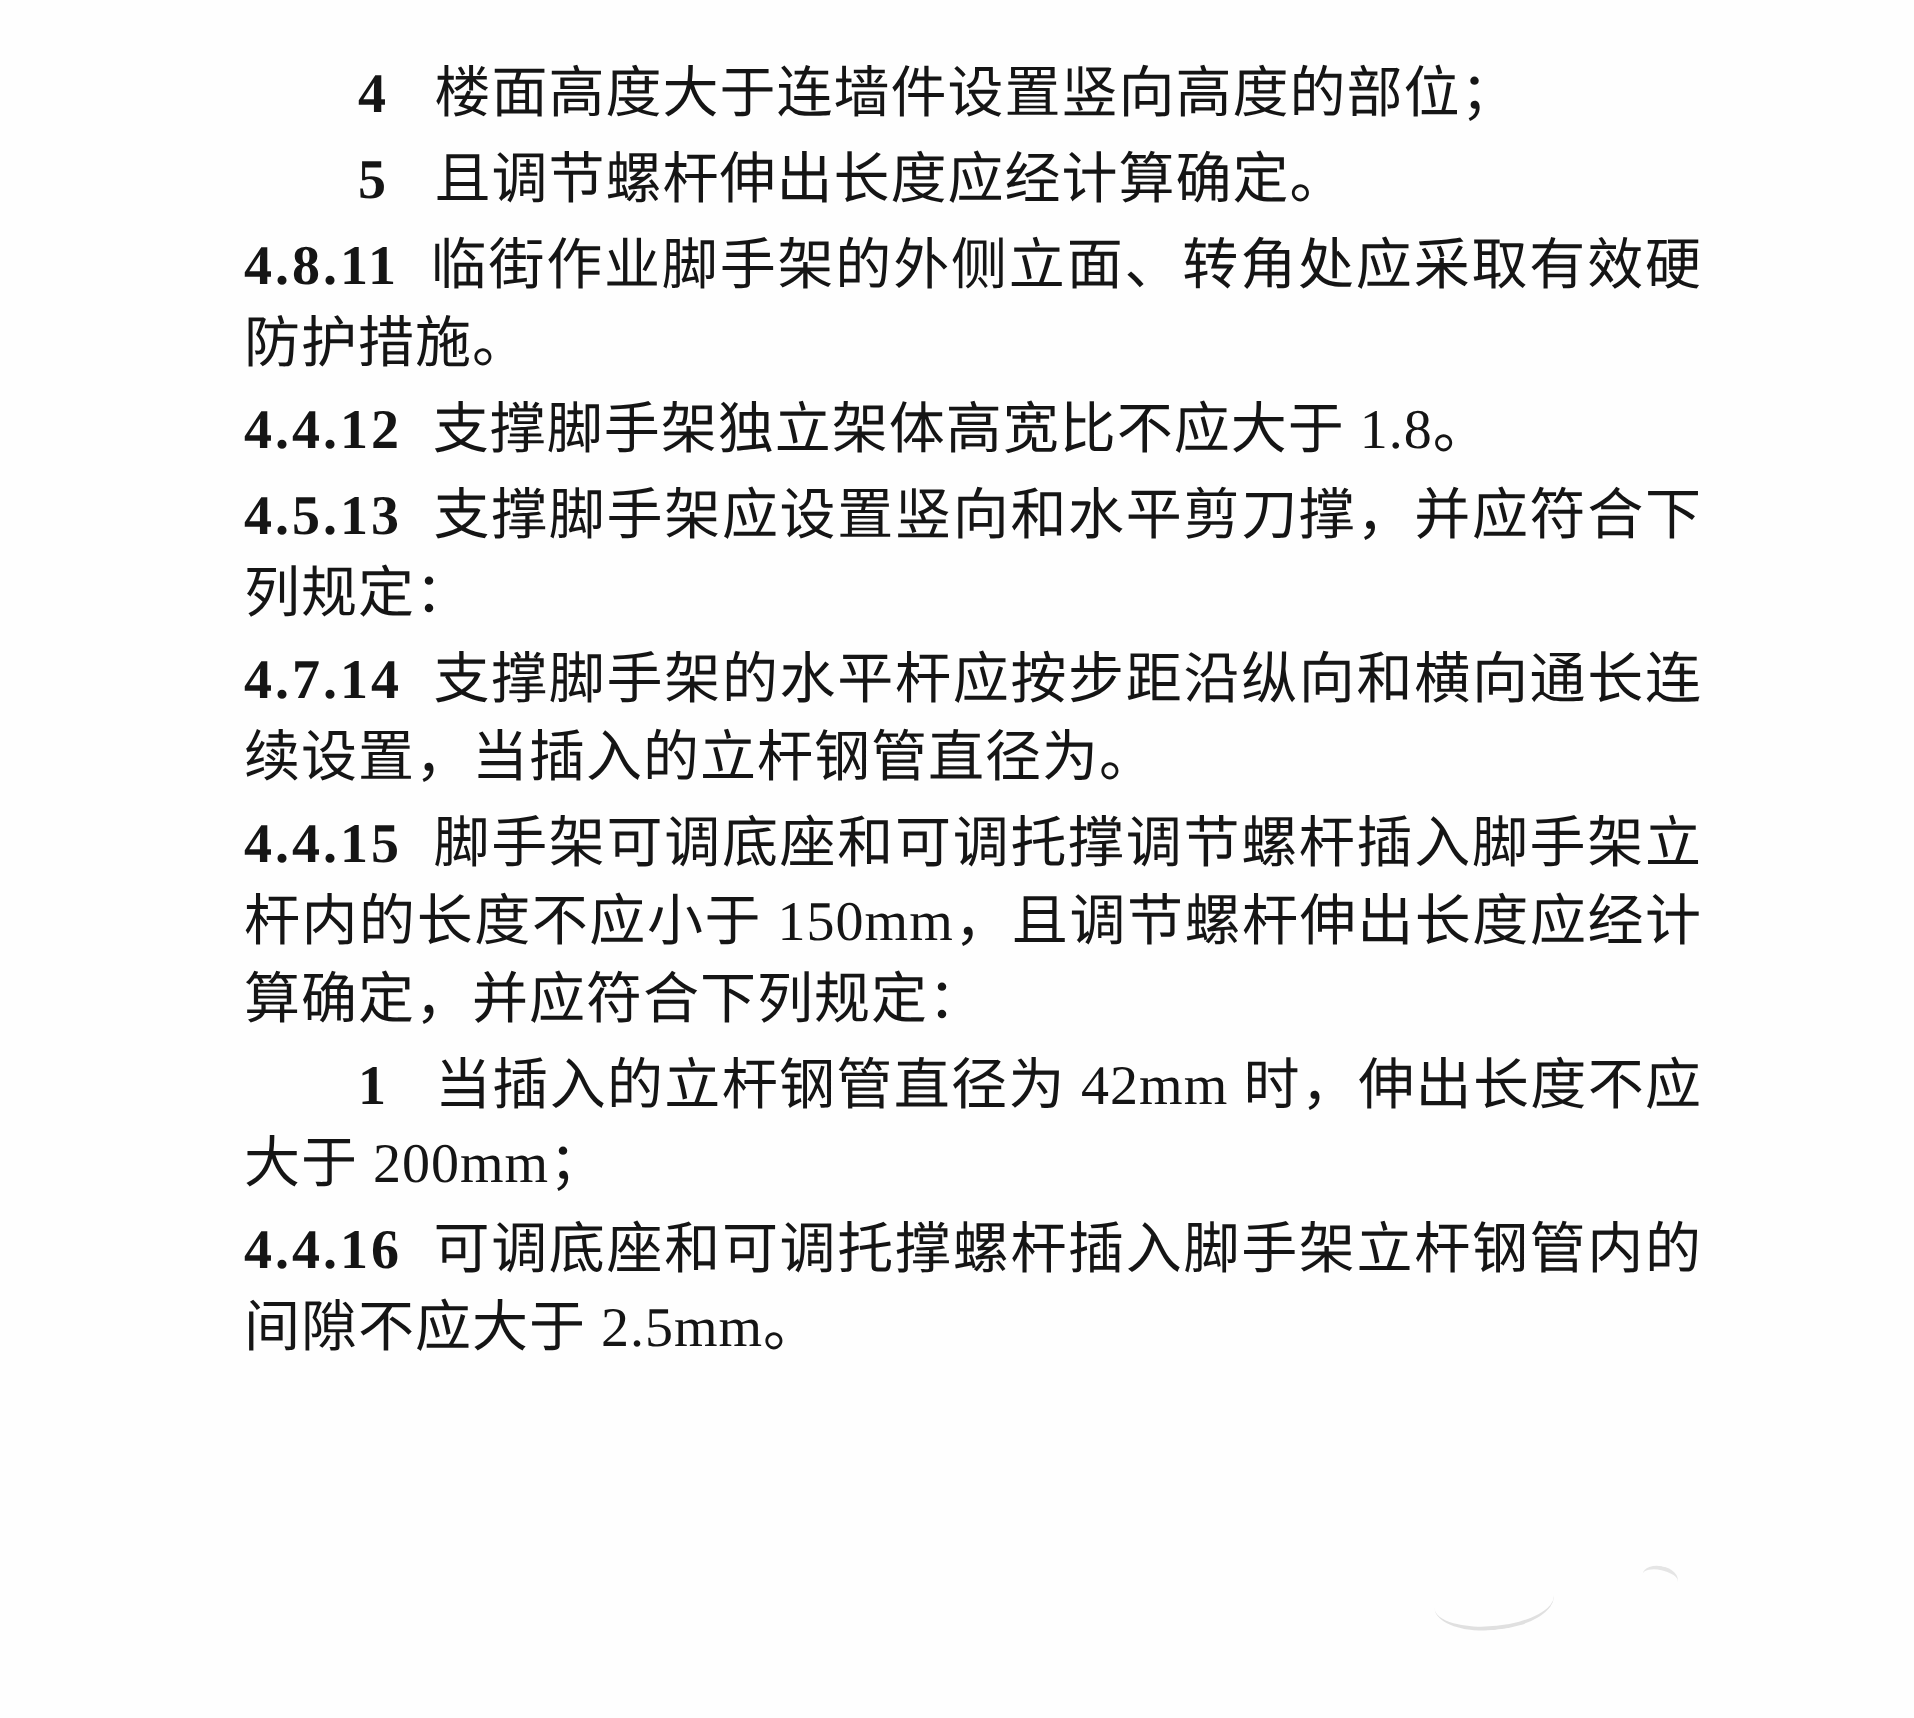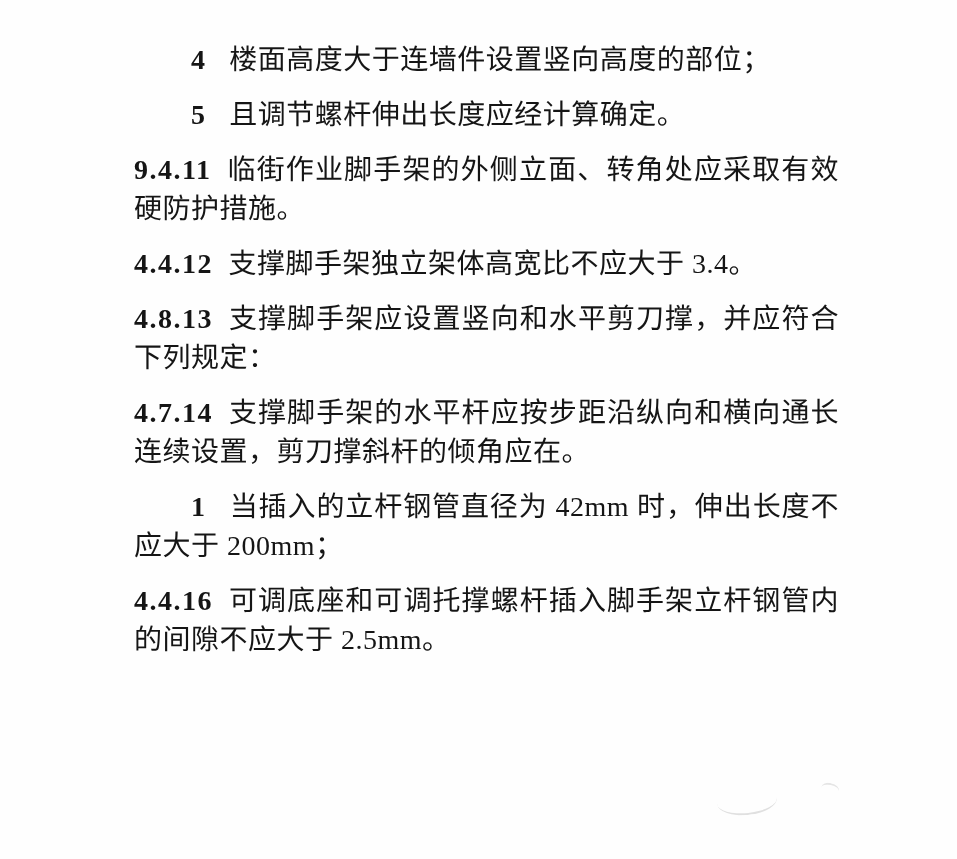--- a/index.html
+++ b/index.html
@@ -16,21 +16,21 @@
   }
   .page {
     position: relative;
     box-sizing: border-box;
     width: 957px;
     height: 859px;
     padding: 24px 102px 0 118px;
     background: #fefefe;
   }
   .para {
-    margin: 16px;
+    margin: 4px;
     font-size: 28px;
     line-height: 39px;
     text-align: justify;
     letter-spacing: 0.5px;
   }
   .para .num {
     font-weight: bold;
   }
   .clause .num {
     letter-spacing: 1.5px;
@@ -76,30 +76,31 @@
 </style>
 </head>
 <body>
 
 <main class="page">
 
   <p class="para li"><span class="num">4</span><span class="txt">楼面高度大于连墙件设置竖向高度的部位；</span></p>
 
   <p class="para li"><span class="num">5</span><span class="txt">且调节螺杆伸出长度应经计算确定。</span></p>
 
-  <p class="para clause"><span class="num">9.4.11</span><span class="txt">临街作业脚手架的外侧立面、转角处应采取有效硬防护措施。</span></p>
+  <p class="para clause"><span class="num">4.8.11</span><span class="txt">临街作业脚手架的外侧立面、转角处应采取有效硬防护措施。</span></p>
 
-  <p class="para clause"><span class="num">4.4.12</span><span class="txt">支撑脚手架独立架体高宽比不应大于 3.4。</span></p>
+  <p class="para clause"><span class="num">4.4.12</span><span class="txt">支撑脚手架独立架体高宽比不应大于 1.8。</span></p>
 
-  <p class="para clause"><span class="num">4.8.13</span><span class="txt">支撑脚手架应设置竖向和水平剪刀撑，并应符合下列规定：</span></p>
+  <p class="para clause"><span class="num">4.5.13</span><span class="txt">支撑脚手架应设置竖向和水平剪刀撑，并应符合下列规定：</span></p>
 
 
 
-  <p class="para clause"><span class="num">4.7.14</span><span class="txt">支撑脚手架的水平杆应按步距沿纵向和横向通长连续设置，剪刀撑斜杆的倾角应在。</span></p>
+  <p class="para clause"><span class="num">4.7.14</span><span class="txt">支撑脚手架的水平杆应按步距沿纵向和横向通长连续设置，当插入的立杆钢管直径为。</span></p>
 
+  <p class="para clause"><span class="num">4.4.15</span><span class="txt">脚手架可调底座和可调托撑调节螺杆插入脚手架立杆内的长度不应小于 150mm，且调节螺杆伸出长度应经计算确定，并应符合下列规定：</span></p>
 
   <p class="para li"><span class="num">1</span><span class="txt">当插入的立杆钢管直径为 42mm 时，伸出长度不应大于 200mm；</span></p>
 
 
   <p class="para clause"><span class="num">4.4.16</span><span class="txt">可调底座和可调托撑螺杆插入脚手架立杆钢管内的间隙不应大于 2.5mm。</span></p>
 
   <div class="smudge"></div>
 
 </main>
 

